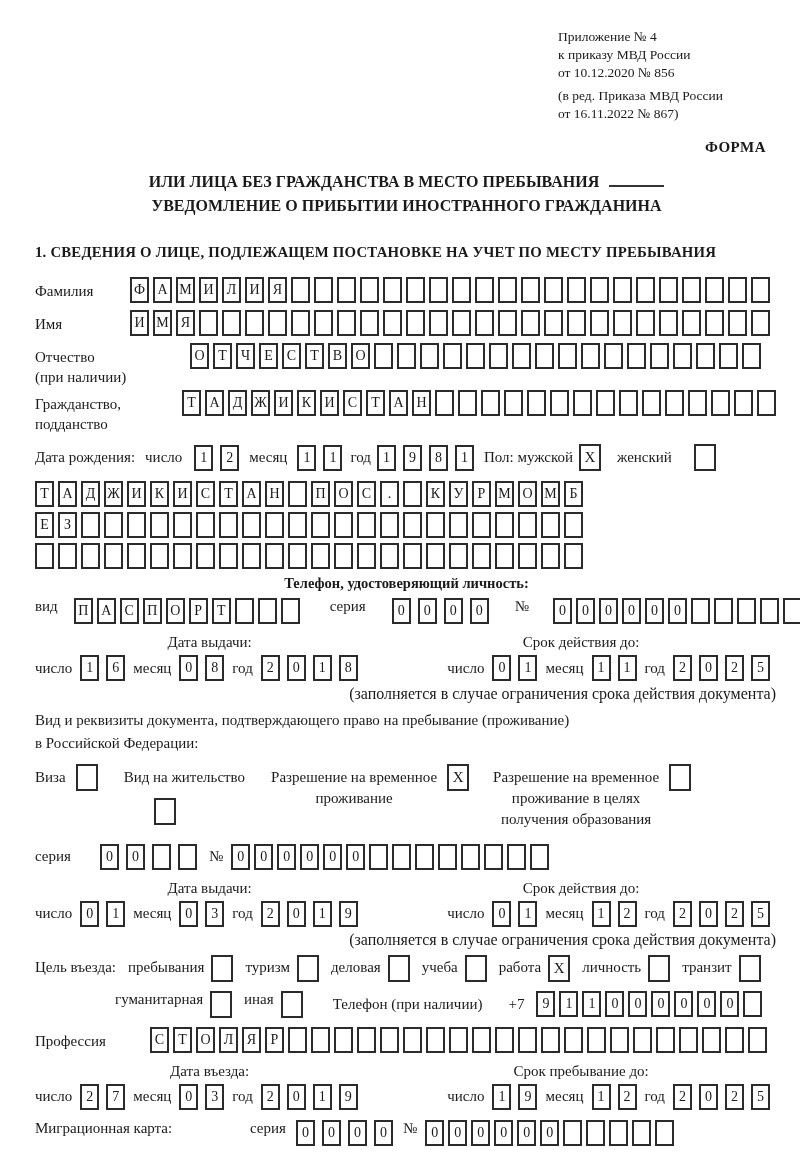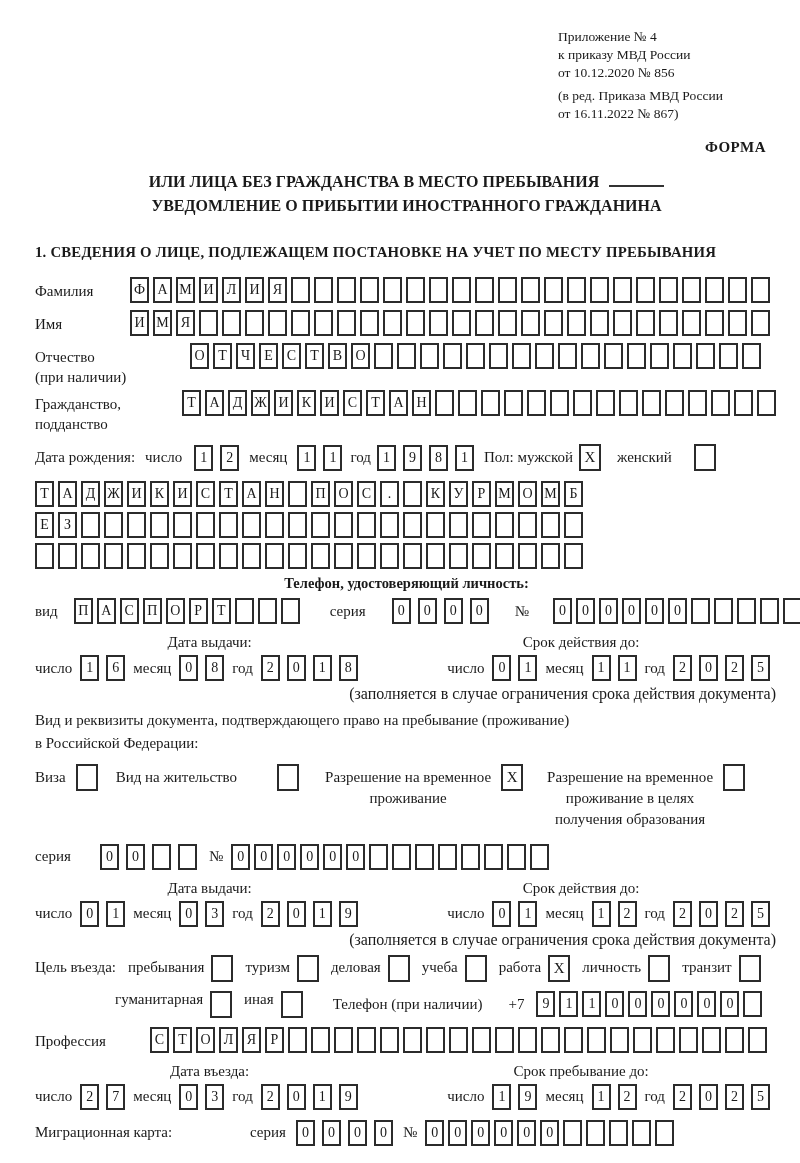--- a/index.html
+++ b/index.html
@@ -325,21 +325,21 @@
           <span class="cell"></span>
           <span class="cell"></span>
           <span class="cell"></span>
           <span class="cell"></span>
           <span class="cell"></span>
         </div>
     </div>
   </div>
 
   <div class="doc-heading-center">Телефон, удостоверяющий личность:</div>
-  <div class="row" style="align-items:center; margin-bottom:2px;gap:16px;">
+  <div class="row" style="align-items:flex-start; margin-bottom:2px;gap:16px;">
     <span class="inline-lbl w70" style="padding-top:0;">вид</span>
     <span class="cells">
         <span class="cell">П</span>
         <span class="cell">А</span>
         <span class="cell">С</span>
         <span class="cell">П</span>
         <span class="cell">О</span>
         <span class="cell">Р</span>
         <span class="cell">Т</span>
         <span class="cell"></span>
@@ -420,21 +420,21 @@
   <div class="intro">
     <div>Вид и реквизиты документа, подтверждающего право на пребывание (проживание)</div>
     <div>в Российской Федерации:</div>
   </div>
 
   <div class="opts-row">
     <div class="opt">
       <span class="opt-label">Виза</span>
       <span class="checkbox"></span>
     </div>
-    <div class="opt" style="margin-left:18px;">
+    <div class="opt" style="margin-left:26px;flex-direction:column;">
       <span class="opt-label">Вид на жительство</span>
       <span class="checkbox" style="margin-left:30px;"></span>
     </div>
     <div class="opt" style="margin-left:26px;">
       <span class="opt-label center">Разрешение на временное
 проживание</span>
       <span class="checkbox">X</span>
     </div>
     <div class="opt" style="margin-left:24px;">
       <span class="opt-label center">Разрешение на временное
@@ -649,21 +649,21 @@
         <span class="cells dcells">
             <span class="cell">2</span>
             <span class="cell">0</span>
             <span class="cell">2</span>
             <span class="cell">5</span>
           </span>
       </div>
     </div>
   </div>
 
-  <div class="row" style="align-items:center; margin-top:10px; margin-bottom:18px;">
+  <div class="row" style="margin-top:10px; margin-bottom:18px;">
     <span class="inline-lbl w215" style="padding-top:0;">Миграционная карта:</span>
     <span class="inline-lbl" style="padding-top:0;">серия</span>
     <span class="cells dcells" style="margin-left:10px;">
         <span class="cell">0</span>
         <span class="cell">0</span>
         <span class="cell">0</span>
         <span class="cell">0</span>
       </span>
     <span class="inline-lbl" style="padding-top:0; margin-left:10px;">№</span>
     <span class="cells" style="margin-left:8px;">

